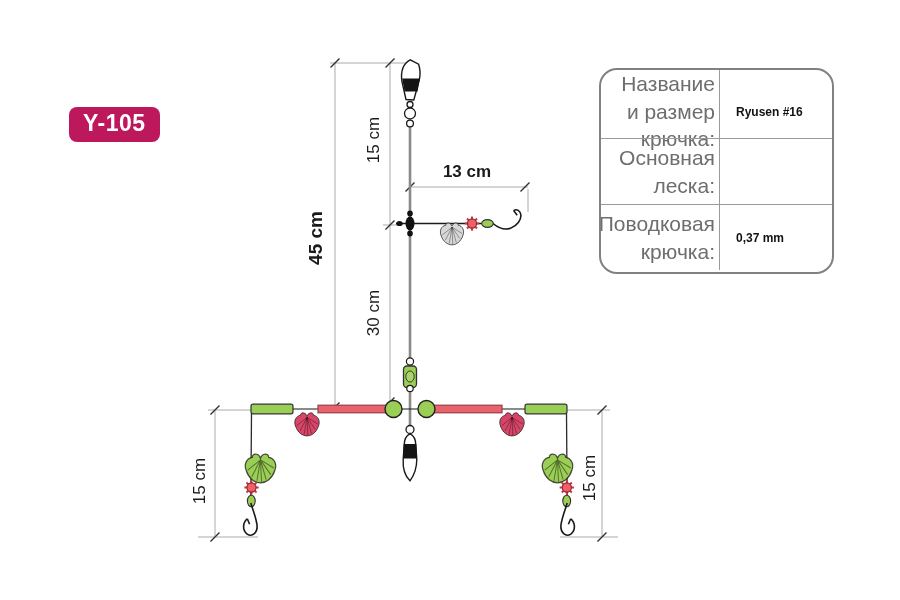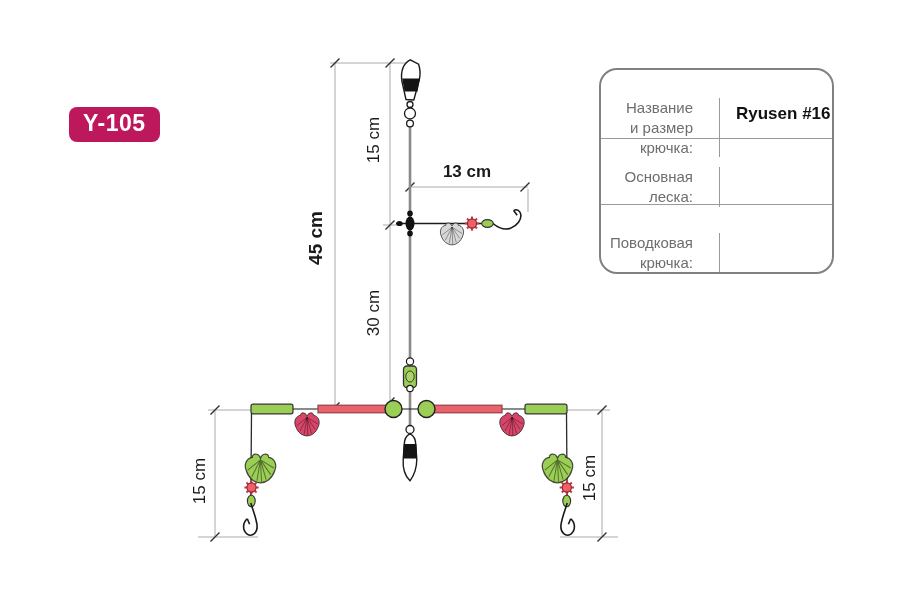--- a/index.html
+++ b/index.html
@@ -18,25 +18,25 @@
   
   .spec-table{
     position:absolute;left:599px;top:68px;width:235px;height:206px;
     border:2px solid #808184;border-radius:18px;box-sizing:border-box;
     display:grid;grid-template-rows:68px 66px 66px;overflow:hidden;background:#fff;
   }
   .spec-row{display:grid;grid-template-columns:119px 1fr;}
   .spec-row + .spec-row{border-top:1px solid #9a9a9a;}
   .spec-label{
     display:flex;align-items:center;justify-content:flex-end;text-align:right;
-    padding-right:26px;color:#6d6e70;font-size:15px;line-height:1.32;
-    border-right:1px solid #9a9a9a;white-space:pre-line;margin-top:28px;
+    padding-right:4px;color:#6d6e70;font-size:21px;line-height:1.32;
+    border-right:1px solid #9a9a9a;white-space:pre-line;
   }
   .spec-value{
-    display:flex;align-items:center;padding-left:16px;font-weight:bold;font-size:17px;color:#111;
+    display:flex;align-items:center;padding-left:16px;font-weight:bold;font-size:12px;color:#111;
   }
   
   .dim{
     position:absolute;font-size:17px;color:#1a1a1a;white-space:nowrap;
     transform:translate(-50%,-50%) rotate(-90deg);transform-origin:center;
   }
   .dim.horizontal{transform:translate(-50%,-50%);}
   .dim.bold{font-weight:bold;font-size:19px;}
   svg{position:absolute;left:0;top:0;}
 </style>
@@ -54,20 +54,21 @@
 крючка:</div>
       <div class="spec-value">Ryusen #16</div>
     </div>
     <div class="spec-row">
       <div class="spec-label">Основная
 леска:</div>
     </div>
     <div class="spec-row">
       <div class="spec-label">Поводковая
 крючка:</div>
+      <div class="spec-value">0,37 mm</div>
     </div>
   </div>
 
   <svg width="900" height="600" viewBox="0 0 900 600">
     <defs>
       <g id="shell">
         <path d="M0,-9.5 C-1.5,-14.5 -8,-15 -8,-10.5 C-13.5,-10 -16.5,-3.5 -14,2.5 C-11.5,10.5 -5.5,14.5 0,14.5 C5.5,14.5 11.5,10.5 14,2.5 C16.5,-3.5 13.5,-10 8,-10.5 C8,-15 1.5,-14.5 0,-9.5 Z" fill="currentColor" stroke="rgba(20,20,20,0.75)" stroke-width="1.2"></path>
         <path d="M0,-8 L-12.5,2 M0,-8 L-8.5,8.5 M0,-8 L-3.5,12.5 M0,-8 L1,13.5 M0,-8 L5.5,11.5 M0,-8 L10,6.5 M0,-8 L13,0" stroke="rgba(0,0,0,0.45)" stroke-width="1" fill="none"></path>
       </g>
       <g id="flower">

